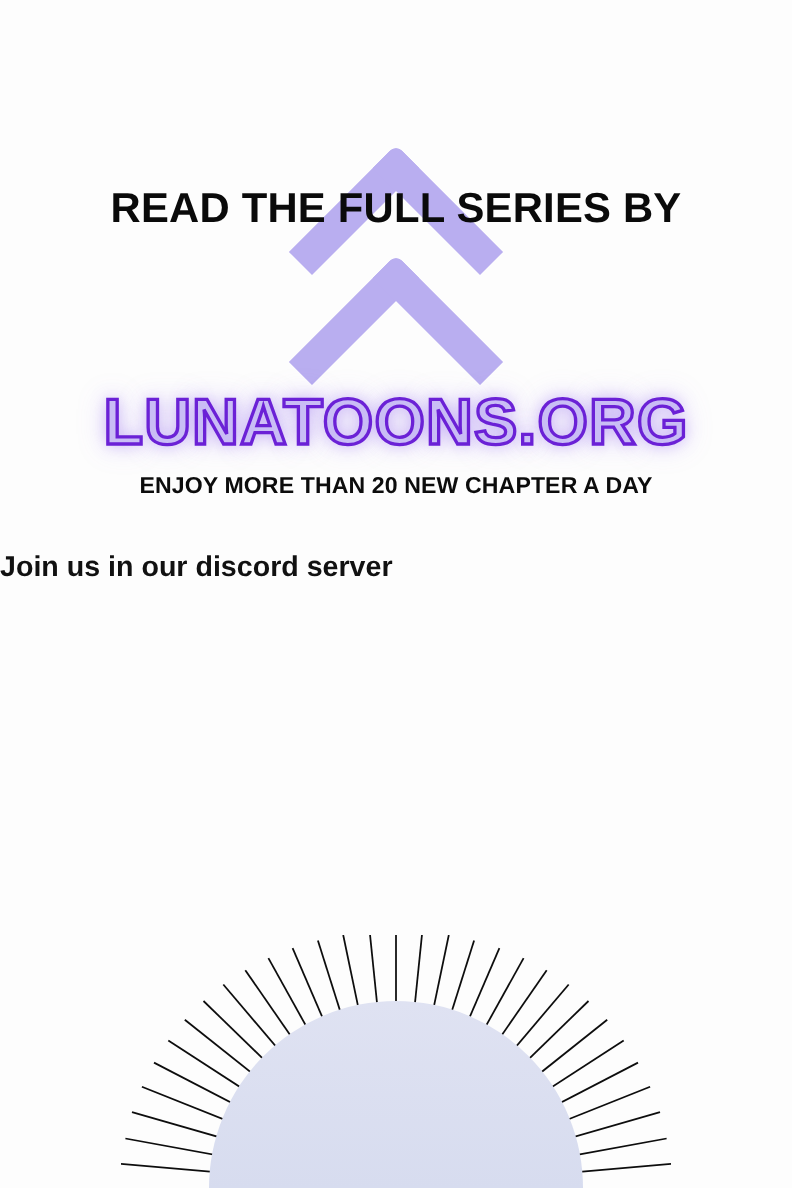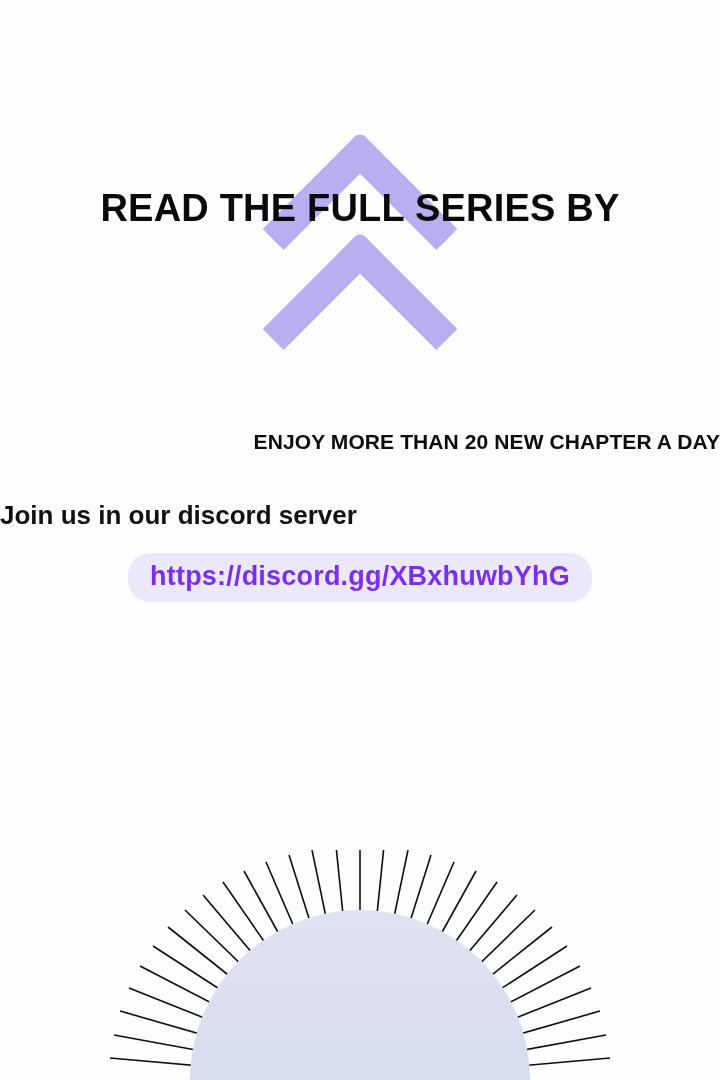--- a/index.html
+++ b/index.html
@@ -41,21 +41,21 @@
     transform-origin: center;
     transform: translateX(-50%) rotate(-45deg) skew(0deg, 0deg);
     border-top-right-radius: 8px;
   }
   .chevron.c1 { top: 42px; }
   .chevron.c2 { top: 142px; }
 
   
   .headline {
     position: absolute;
-    top: 180px;
+    top: 162px;
     left: 0;
     width: 720px;
     text-align: center;
     font-size: 38px;
     font-weight: bold;
     line-height: 1.52;
     color: #0a0a0a;
     letter-spacing: 0.2px;
   }
   .headline .line { display: block; }
@@ -76,21 +76,21 @@
       0 0 1px #6b21d6,
       0 0 14px rgba(150,110,240,0.55),
       0 0 26px rgba(150,110,240,0.35);
   }
 
   .subline {
     position: absolute;
     top: 430px;
     left: 0;
     width: 720px;
-    text-align: right;
+    text-align: center;
     font-size: 21px;
     font-weight: bold;
     color: #0c0c0c;
     letter-spacing: 0.1px;
   }
 
   
   .discord-title {
     position: absolute;
     top: 500px;
@@ -139,28 +139,26 @@
 
   <div class="chevron-stack">
     <div class="chevron c1"></div>
     <div class="chevron c2"></div>
   </div>
 
   <div class="headline">
     <span class="line">READ THE FULL SERIES BY</span>
   </div>
 
+  <div class="brand">LUNATOONS.ORG</div>
 
   <div class="subline">ENJOY MORE THAN 20 NEW CHAPTER A DAY</div>
 
   <div class="discord-title">Join us in our discord server</div>
 
-  <div class="discord-link-wrap">
-    <a class="discord-link" href="#">https://discord.gg/XBxhuwbYhG</a>
-  </div>
 
   <div class="artwork">
     <svg width="720" height="230" viewBox="0 0 720 230" xmlns="http://www.w3.org/2000/svg">
       <defs>
         <linearGradient id="domeGrad" x1="0" y1="0" x2="0" y2="1">
           <stop offset="0%" stop-color="#dfe2f2"></stop>
           <stop offset="100%" stop-color="#d7dcef"></stop>
         </linearGradient>
       </defs>
       <g stroke="#0d0d0d" stroke-width="1.6">

